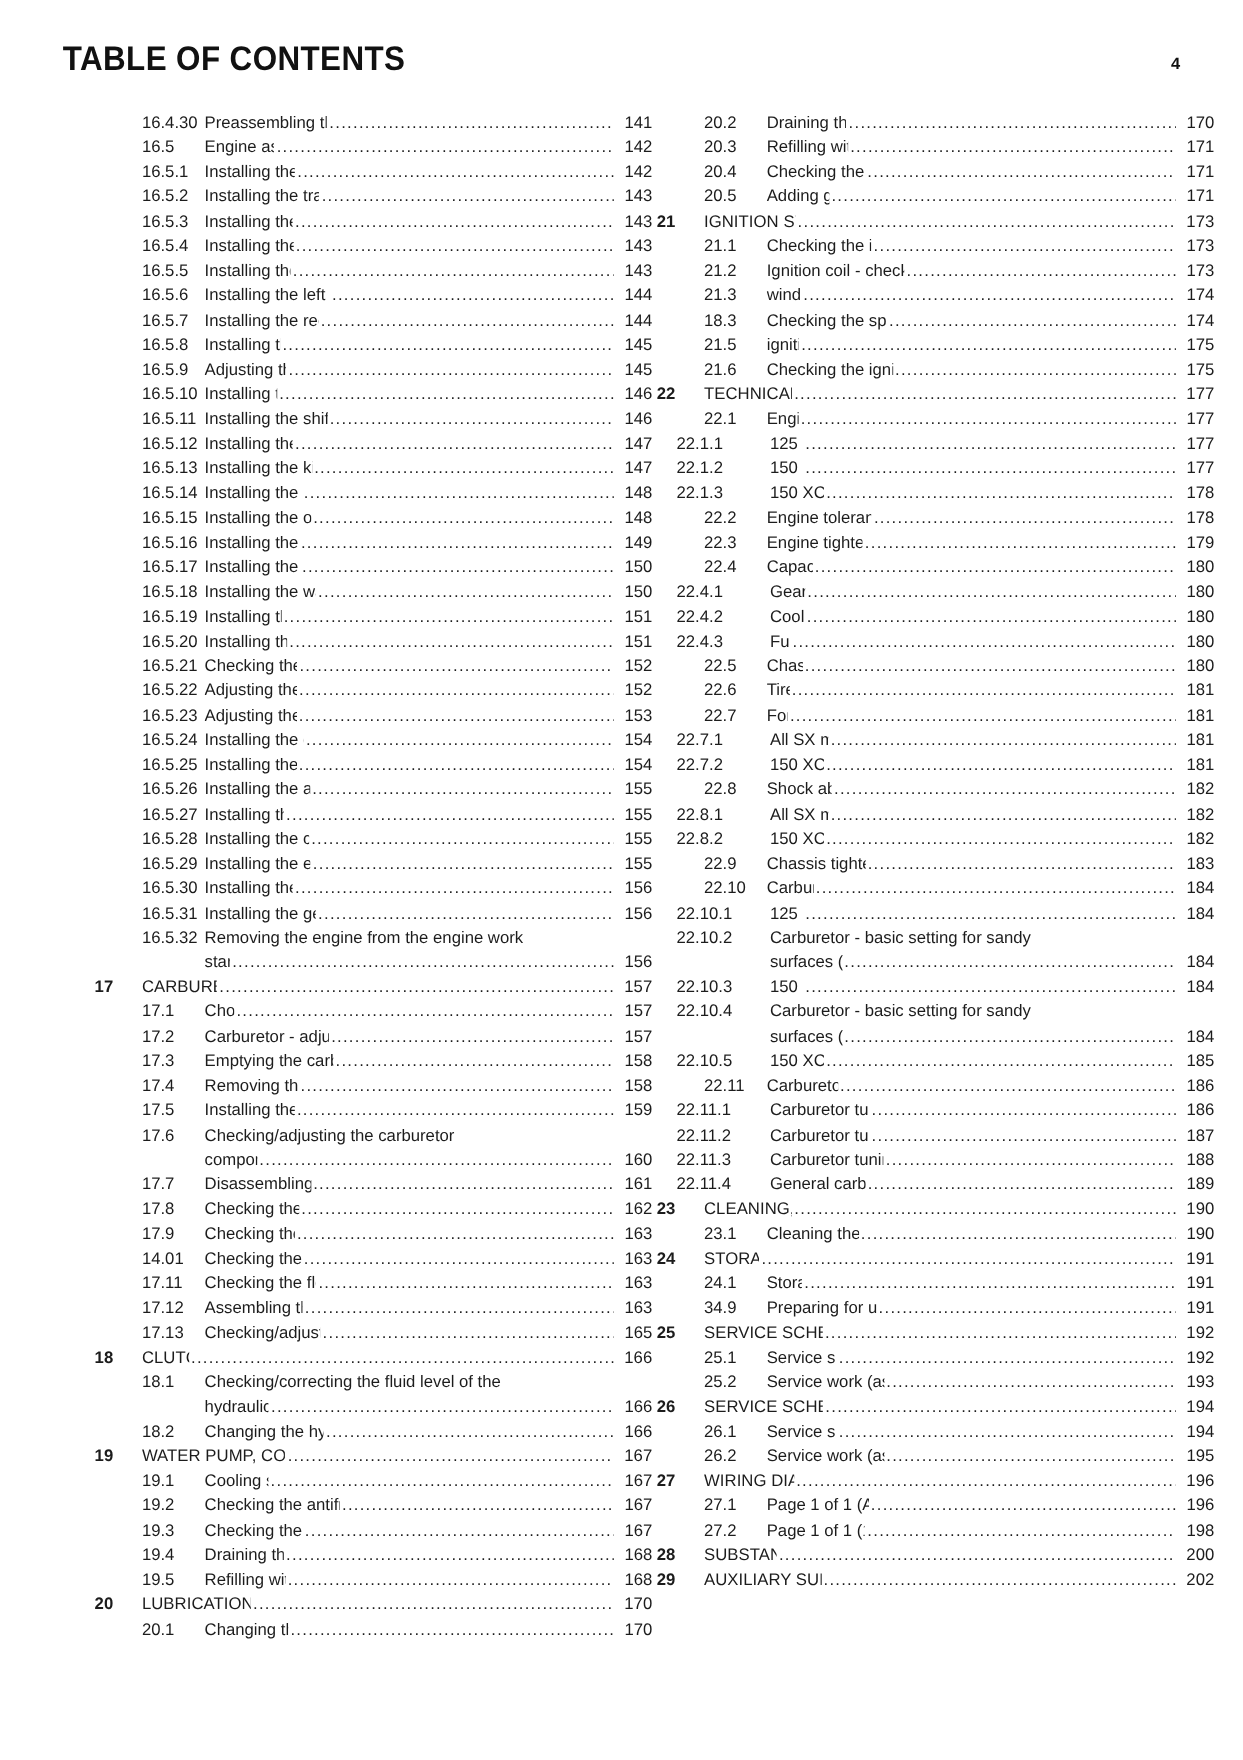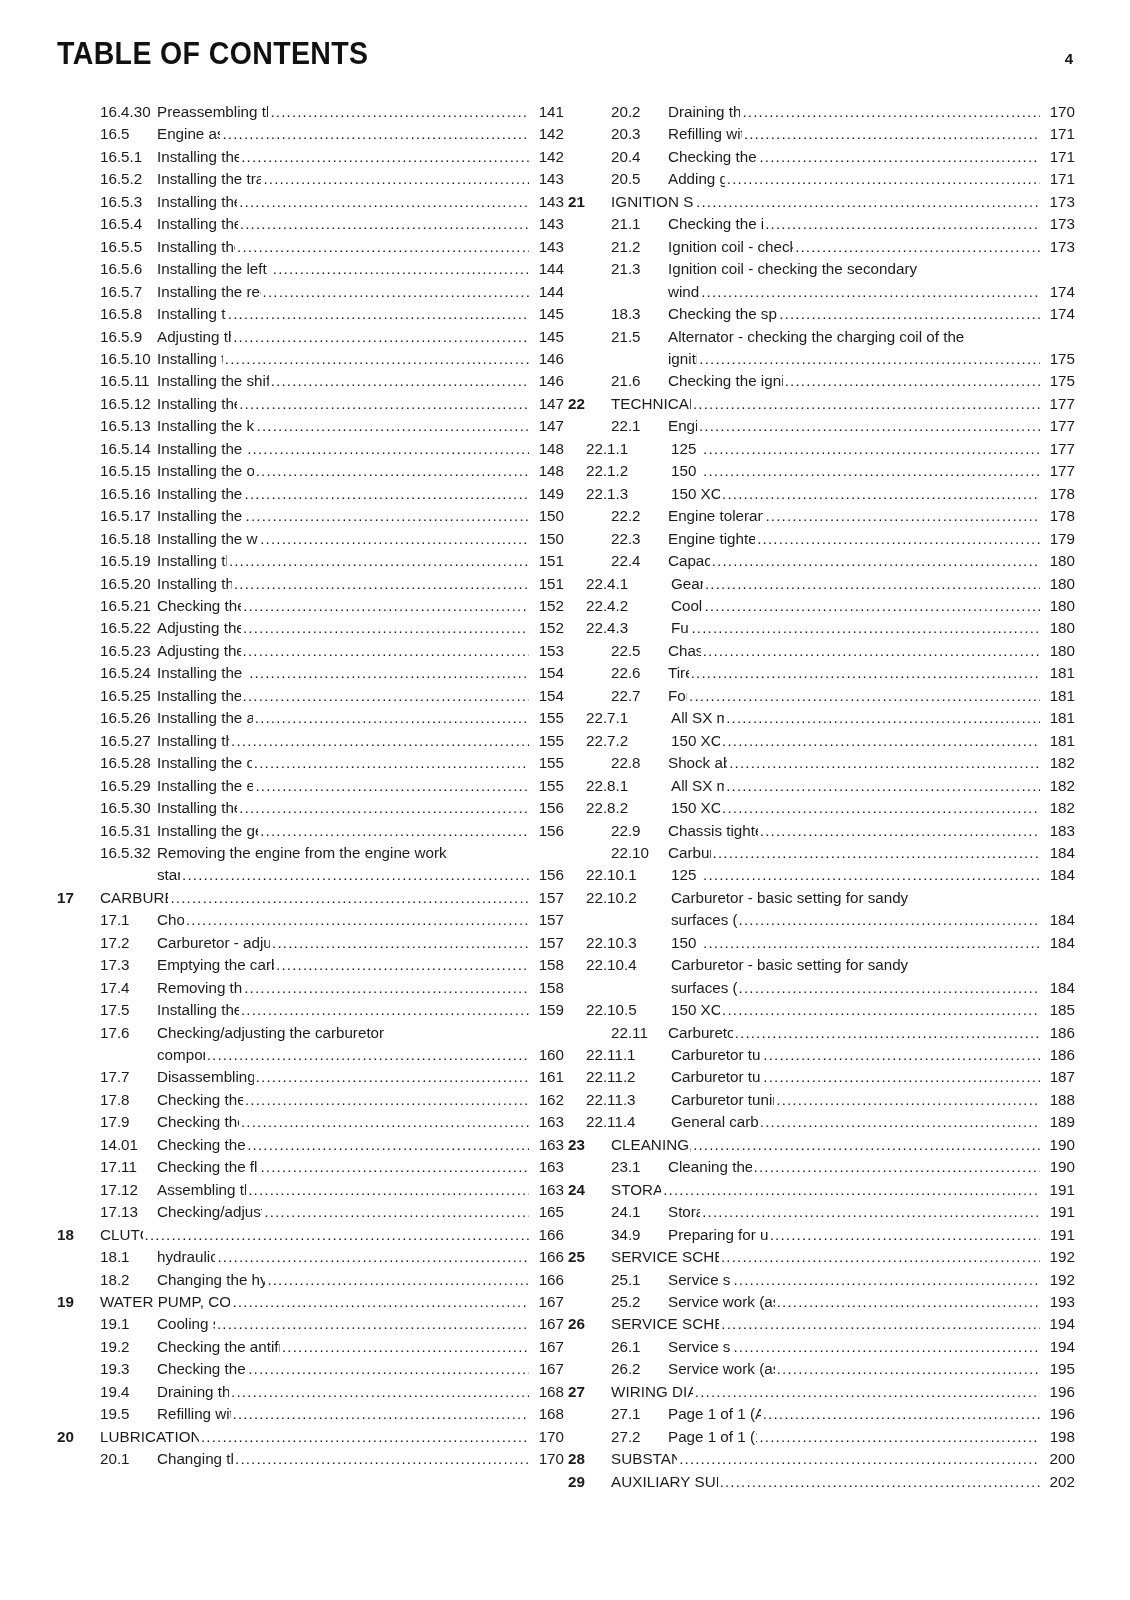--- a/index.html
+++ b/index.html
@@ -53,21 +53,21 @@
     left: 0;
     top: 101px;
     width: 1130px;
     display: flex;
     gap: 0px;
   }
   .col {
     width: 507px;
     position: relative;
   }
-  .col-left  { margin-left: 57px; }
+  .col-left  { margin-left: 86px; }
   .col-right { margin-left: 4px; }
 
   .toc-row {
     display: flex;
     align-items: flex-start;
     font-size: 15.2px;
     line-height: 22.45px;
     color: #1c1c1c;
     white-space: nowrap;
   }
@@ -628,20 +628,21 @@
             <span class="line">
               <span class="label">CLUTCH</span>
               <span class="leader"></span>
               <span class="pg">166</span>
             </span>
           </span>
         </div>
         <div class="toc-row lvl2">
           <span class="num">18.1</span>
           <span class="body">
+            <span class="wrap-first">Checking/correcting the fluid level of the</span>
             <span class="line">
               <span class="label">hydraulic clutch</span>
               <span class="leader"></span>
               <span class="pg">166</span>
             </span>
           </span>
         </div>
         <div class="toc-row lvl2">
           <span class="num">18.2</span>
           <span class="body">
@@ -800,42 +801,40 @@
             <span class="line">
               <span class="label">Ignition coil - checking the primary winding</span>
               <span class="leader"></span>
               <span class="pg">173</span>
             </span>
           </span>
         </div>
         <div class="toc-row lvl2">
           <span class="num">21.3</span>
           <span class="body">
-            <span class="wrap-first">Ignition coil - checking the secondary</span>
             <span class="line">
               <span class="label">winding</span>
               <span class="leader"></span>
               <span class="pg">174</span>
             </span>
           </span>
         </div>
         <div class="toc-row lvl2">
           <span class="num">18.3</span>
           <span class="body">
             <span class="line">
               <span class="label">Checking the spark plug connector</span>
               <span class="leader"></span>
               <span class="pg">174</span>
             </span>
           </span>
         </div>
         <div class="toc-row lvl2">
           <span class="num">21.5</span>
           <span class="body">
-            <span class="wrap-first">Alternator - checking the charging coil of the</span>
             <span class="line">
               <span class="label">ignition</span>
               <span class="leader"></span>
               <span class="pg">175</span>
             </span>
           </span>
         </div>
         <div class="toc-row lvl2">
           <span class="num">21.6</span>
           <span class="body">

